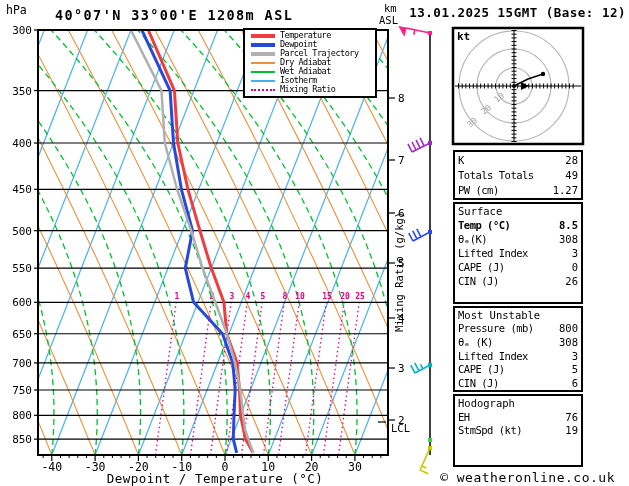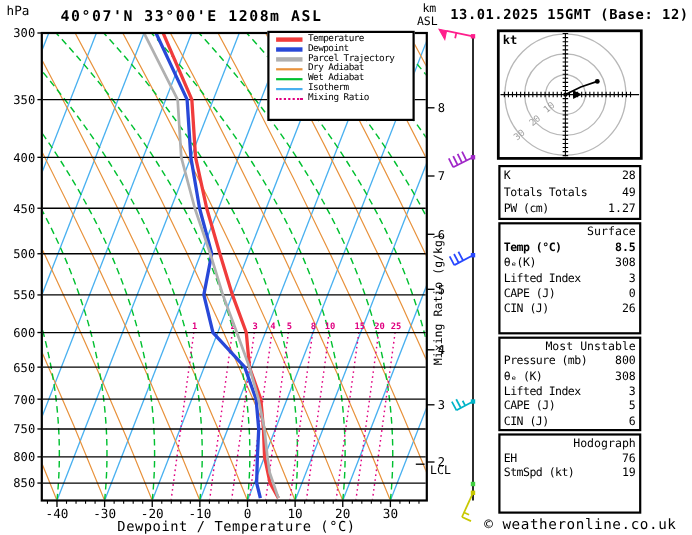--- a/index.html
+++ b/index.html
@@ -13,29 +13,29 @@
   .km{left:384px;top:2px;font-size:10.5px;}
   .asl{left:379px;top:14px;font-size:10.5px;}
   .kt{left:457px;top:30px;font-size:11px;font-weight:bold;z-index:6;}
   .lcl{left:391px;top:422px;font-size:10.5px;}
   .xtitle{left:80px;top:471px;width:270px;text-align:center;font-size:12.5px;letter-spacing:0.5px;}
   .ytitle{left:339px;top:266px;width:120px;text-align:center;font-size:10.5px;
           transform:rotate(-90deg);}
   .footer{right:14px;bottom:1px;font-size:13px;font-weight:normal;letter-spacing:0.5px;}
   
   .legend{left:243px;top:28px;width:124px;border:2px solid #000;background:#fff;z-index:5;
-          padding:1px 0 14px 6px;}
+          padding:1px 0 2px 6px;}
   .legend-row{display:flex;align-items:center;height:9px;}
   .legend-swatch{width:24px;margin-right:5px;flex:none;}
   .legend-label{font-size:8.5px;line-height:9px;letter-spacing:-0.5px;}
   
   .panel-box{position:absolute;left:453px;width:130px;border:2px solid #000;background:#fff;
              z-index:4;box-sizing:border-box;}
   .stat-row{display:flex;align-items:center;padding:0 3px;}
-  .stat-hdr{justify-content:flex-end;}
+  .stat-hdr{justify-content:flex-start;}
   .stat-label{flex:1;font-size:10.5px;letter-spacing:-0.5px;}
   .stat-value{font-size:10.5px;}
   .stat-title{font-size:10.5px;text-align:center;}
 </style>
 </head>
 <body>
 
 <div id="app">
   <svg id="chart-svg" width="629" height="486" viewBox="0 0 629 486">
       <clipPath id="plotclip">

